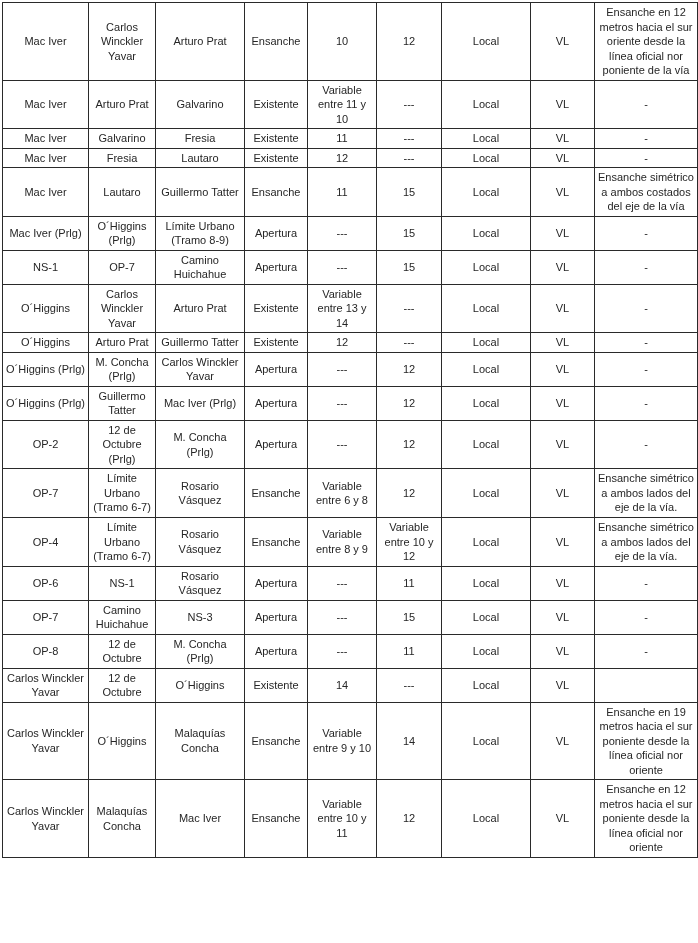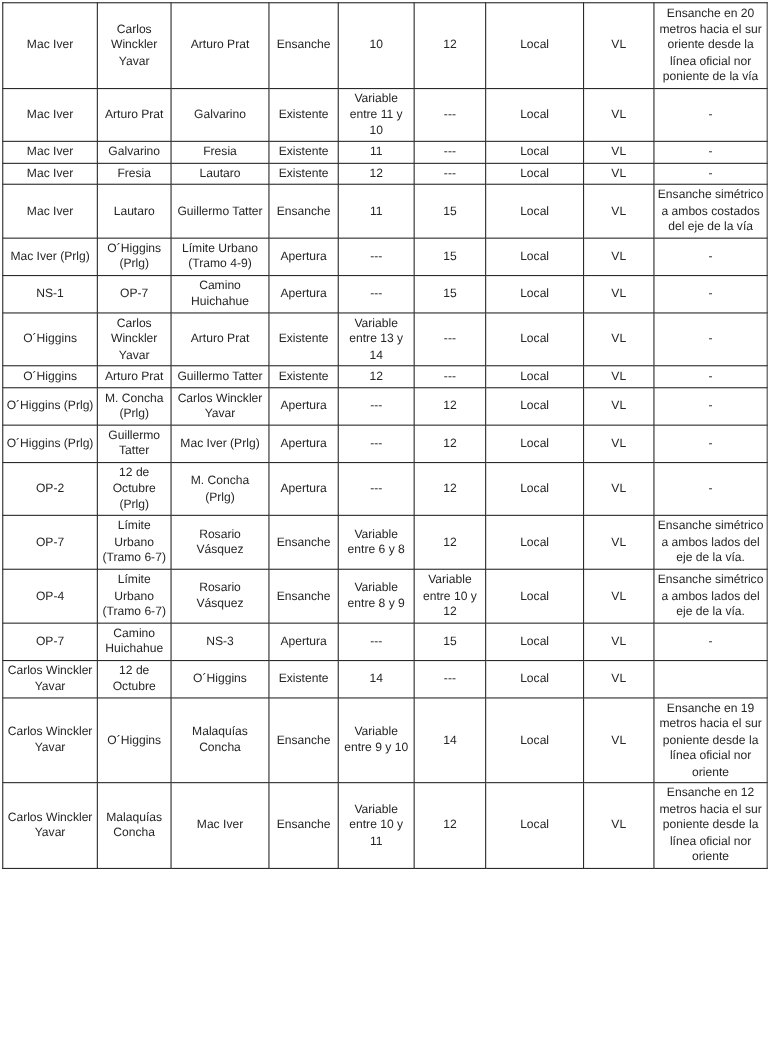--- a/index.html
+++ b/index.html
@@ -62,21 +62,21 @@
     <tbody>
         <tr>
           <td>Mac Iver</td>
           <td>Carlos Winckler Yavar</td>
           <td>Arturo Prat</td>
           <td>Ensanche</td>
           <td>10</td>
           <td>12</td>
           <td>Local</td>
           <td>VL</td>
-          <td>Ensanche en 20 metros hacia el sur oriente desde la línea oficial nor poniente de la vía</td>
+          <td>Ensanche en 12 metros hacia el sur oriente desde la línea oficial nor poniente de la vía</td>
         </tr>
         <tr>
           <td>Mac Iver</td>
           <td>Arturo Prat</td>
           <td>Galvarino</td>
           <td>Existente</td>
           <td>Variable entre 11 y 10</td>
           <td>---</td>
           <td>Local</td>
           <td>VL</td>
@@ -111,21 +111,21 @@
           <td>Ensanche</td>
           <td>11</td>
           <td>15</td>
           <td>Local</td>
           <td>VL</td>
           <td>Ensanche simétrico a ambos costados del eje de la vía</td>
         </tr>
         <tr>
           <td>Mac Iver (Prlg)</td>
           <td>O´Higgins (Prlg)</td>
-          <td>Límite Urbano (Tramo 4-9)</td>
+          <td>Límite Urbano (Tramo 8-9)</td>
           <td>Apertura</td>
           <td>---</td>
           <td>15</td>
           <td>Local</td>
           <td>VL</td>
           <td>-</td>
         </tr>
         <tr>
           <td>NS-1</td>
           <td>OP-7</td>
@@ -208,26 +208,48 @@
           <td>Límite Urbano (Tramo 6-7)</td>
           <td>Rosario Vásquez</td>
           <td>Ensanche</td>
           <td>Variable entre 8 y 9</td>
           <td>Variable entre 10 y 12</td>
           <td>Local</td>
           <td>VL</td>
           <td>Ensanche simétrico a ambos lados del eje de la vía.</td>
         </tr>
         <tr>
+          <td>OP-6</td>
+          <td>NS-1</td>
+          <td>Rosario Vásquez</td>
+          <td>Apertura</td>
+          <td>---</td>
+          <td>11</td>
+          <td>Local</td>
+          <td>VL</td>
+          <td>-</td>
+        </tr>
+        <tr>
           <td>OP-7</td>
           <td>Camino Huichahue</td>
           <td>NS-3</td>
           <td>Apertura</td>
           <td>---</td>
           <td>15</td>
+          <td>Local</td>
+          <td>VL</td>
+          <td>-</td>
+        </tr>
+        <tr>
+          <td>OP-8</td>
+          <td>12 de Octubre</td>
+          <td>M. Concha (Prlg)</td>
+          <td>Apertura</td>
+          <td>---</td>
+          <td>11</td>
           <td>Local</td>
           <td>VL</td>
           <td>-</td>
         </tr>
         <tr>
           <td>Carlos Winckler Yavar</td>
           <td>12 de Octubre</td>
           <td>O´Higgins</td>
           <td>Existente</td>
           <td>14</td>

